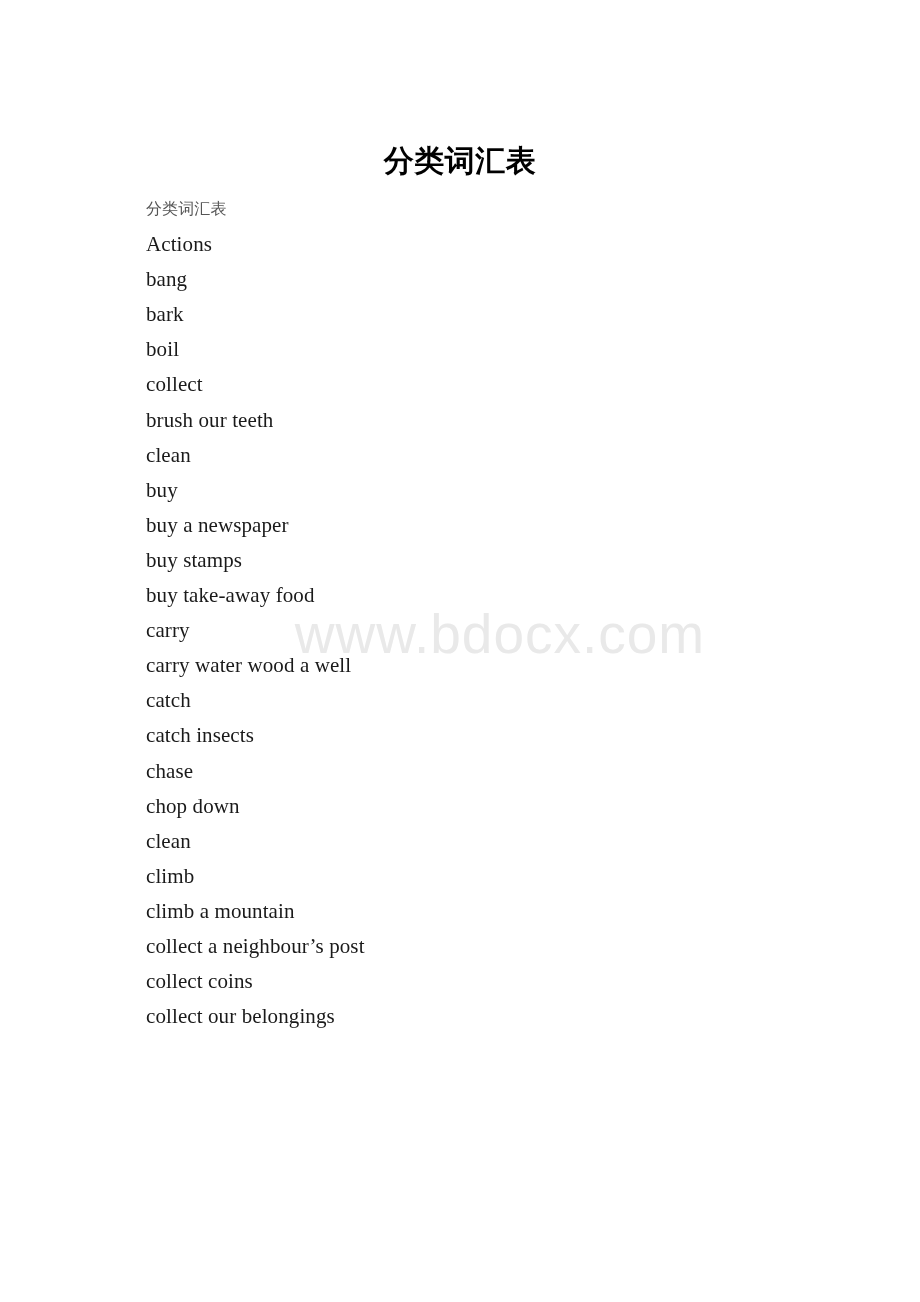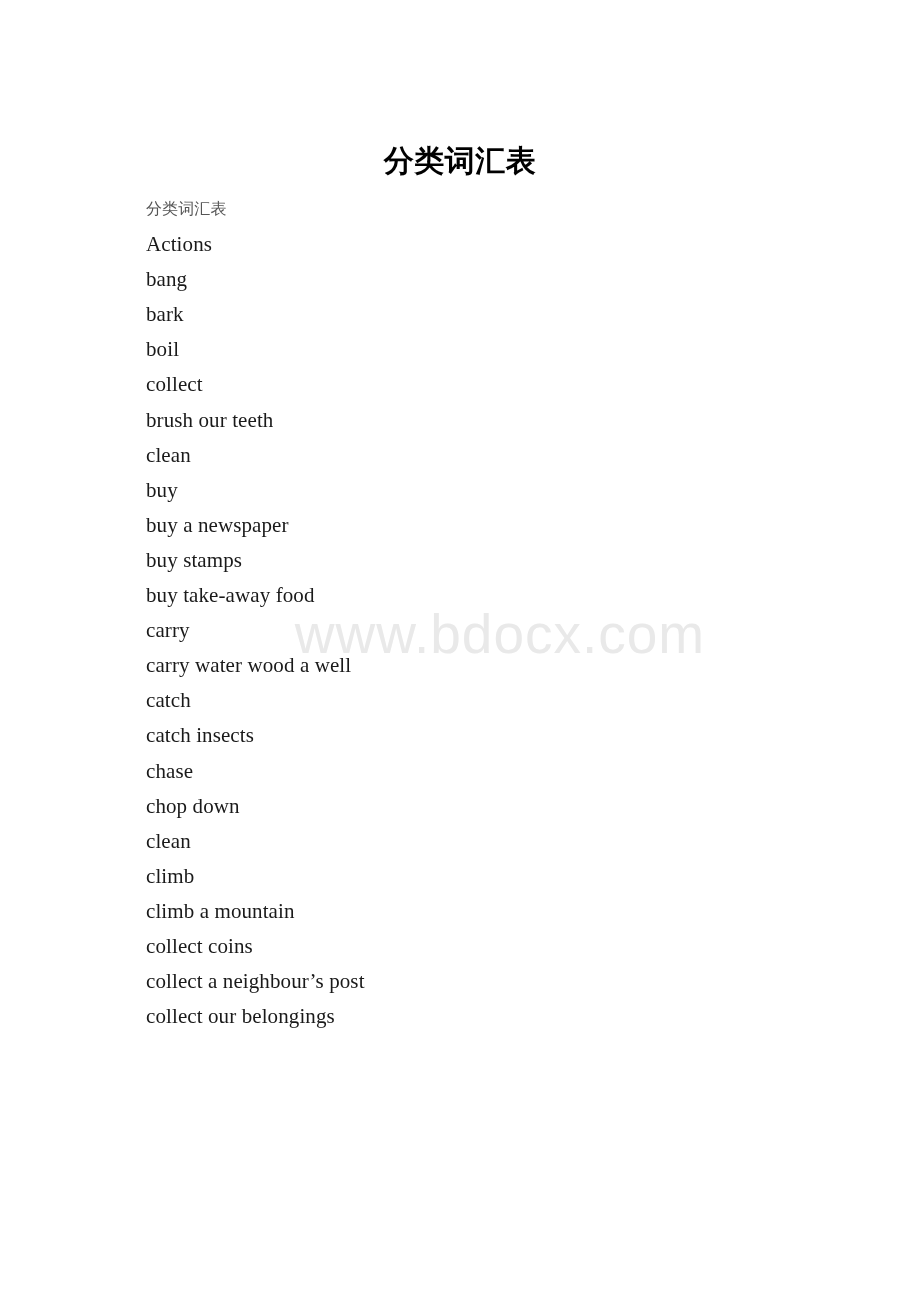--- a/index.html
+++ b/index.html
@@ -123,19 +123,19 @@
         <div class="doc-line">buy take-away food</div>
         <div class="doc-line">carry</div>
         <div class="doc-line">carry water wood a well</div>
         <div class="doc-line">catch</div>
         <div class="doc-line">catch insects</div>
         <div class="doc-line">chase</div>
         <div class="doc-line">chop down</div>
         <div class="doc-line">clean</div>
         <div class="doc-line">climb</div>
         <div class="doc-line">climb a mountain</div>
+        <div class="doc-line">collect a neighbour’s post</div>
         <div class="doc-line">collect coins</div>
-        <div class="doc-line">collect a neighbour’s post</div>
         <div class="doc-line">collect our belongings</div>
       </div>
 
   </div>
 </div>
 
 </body></html>

